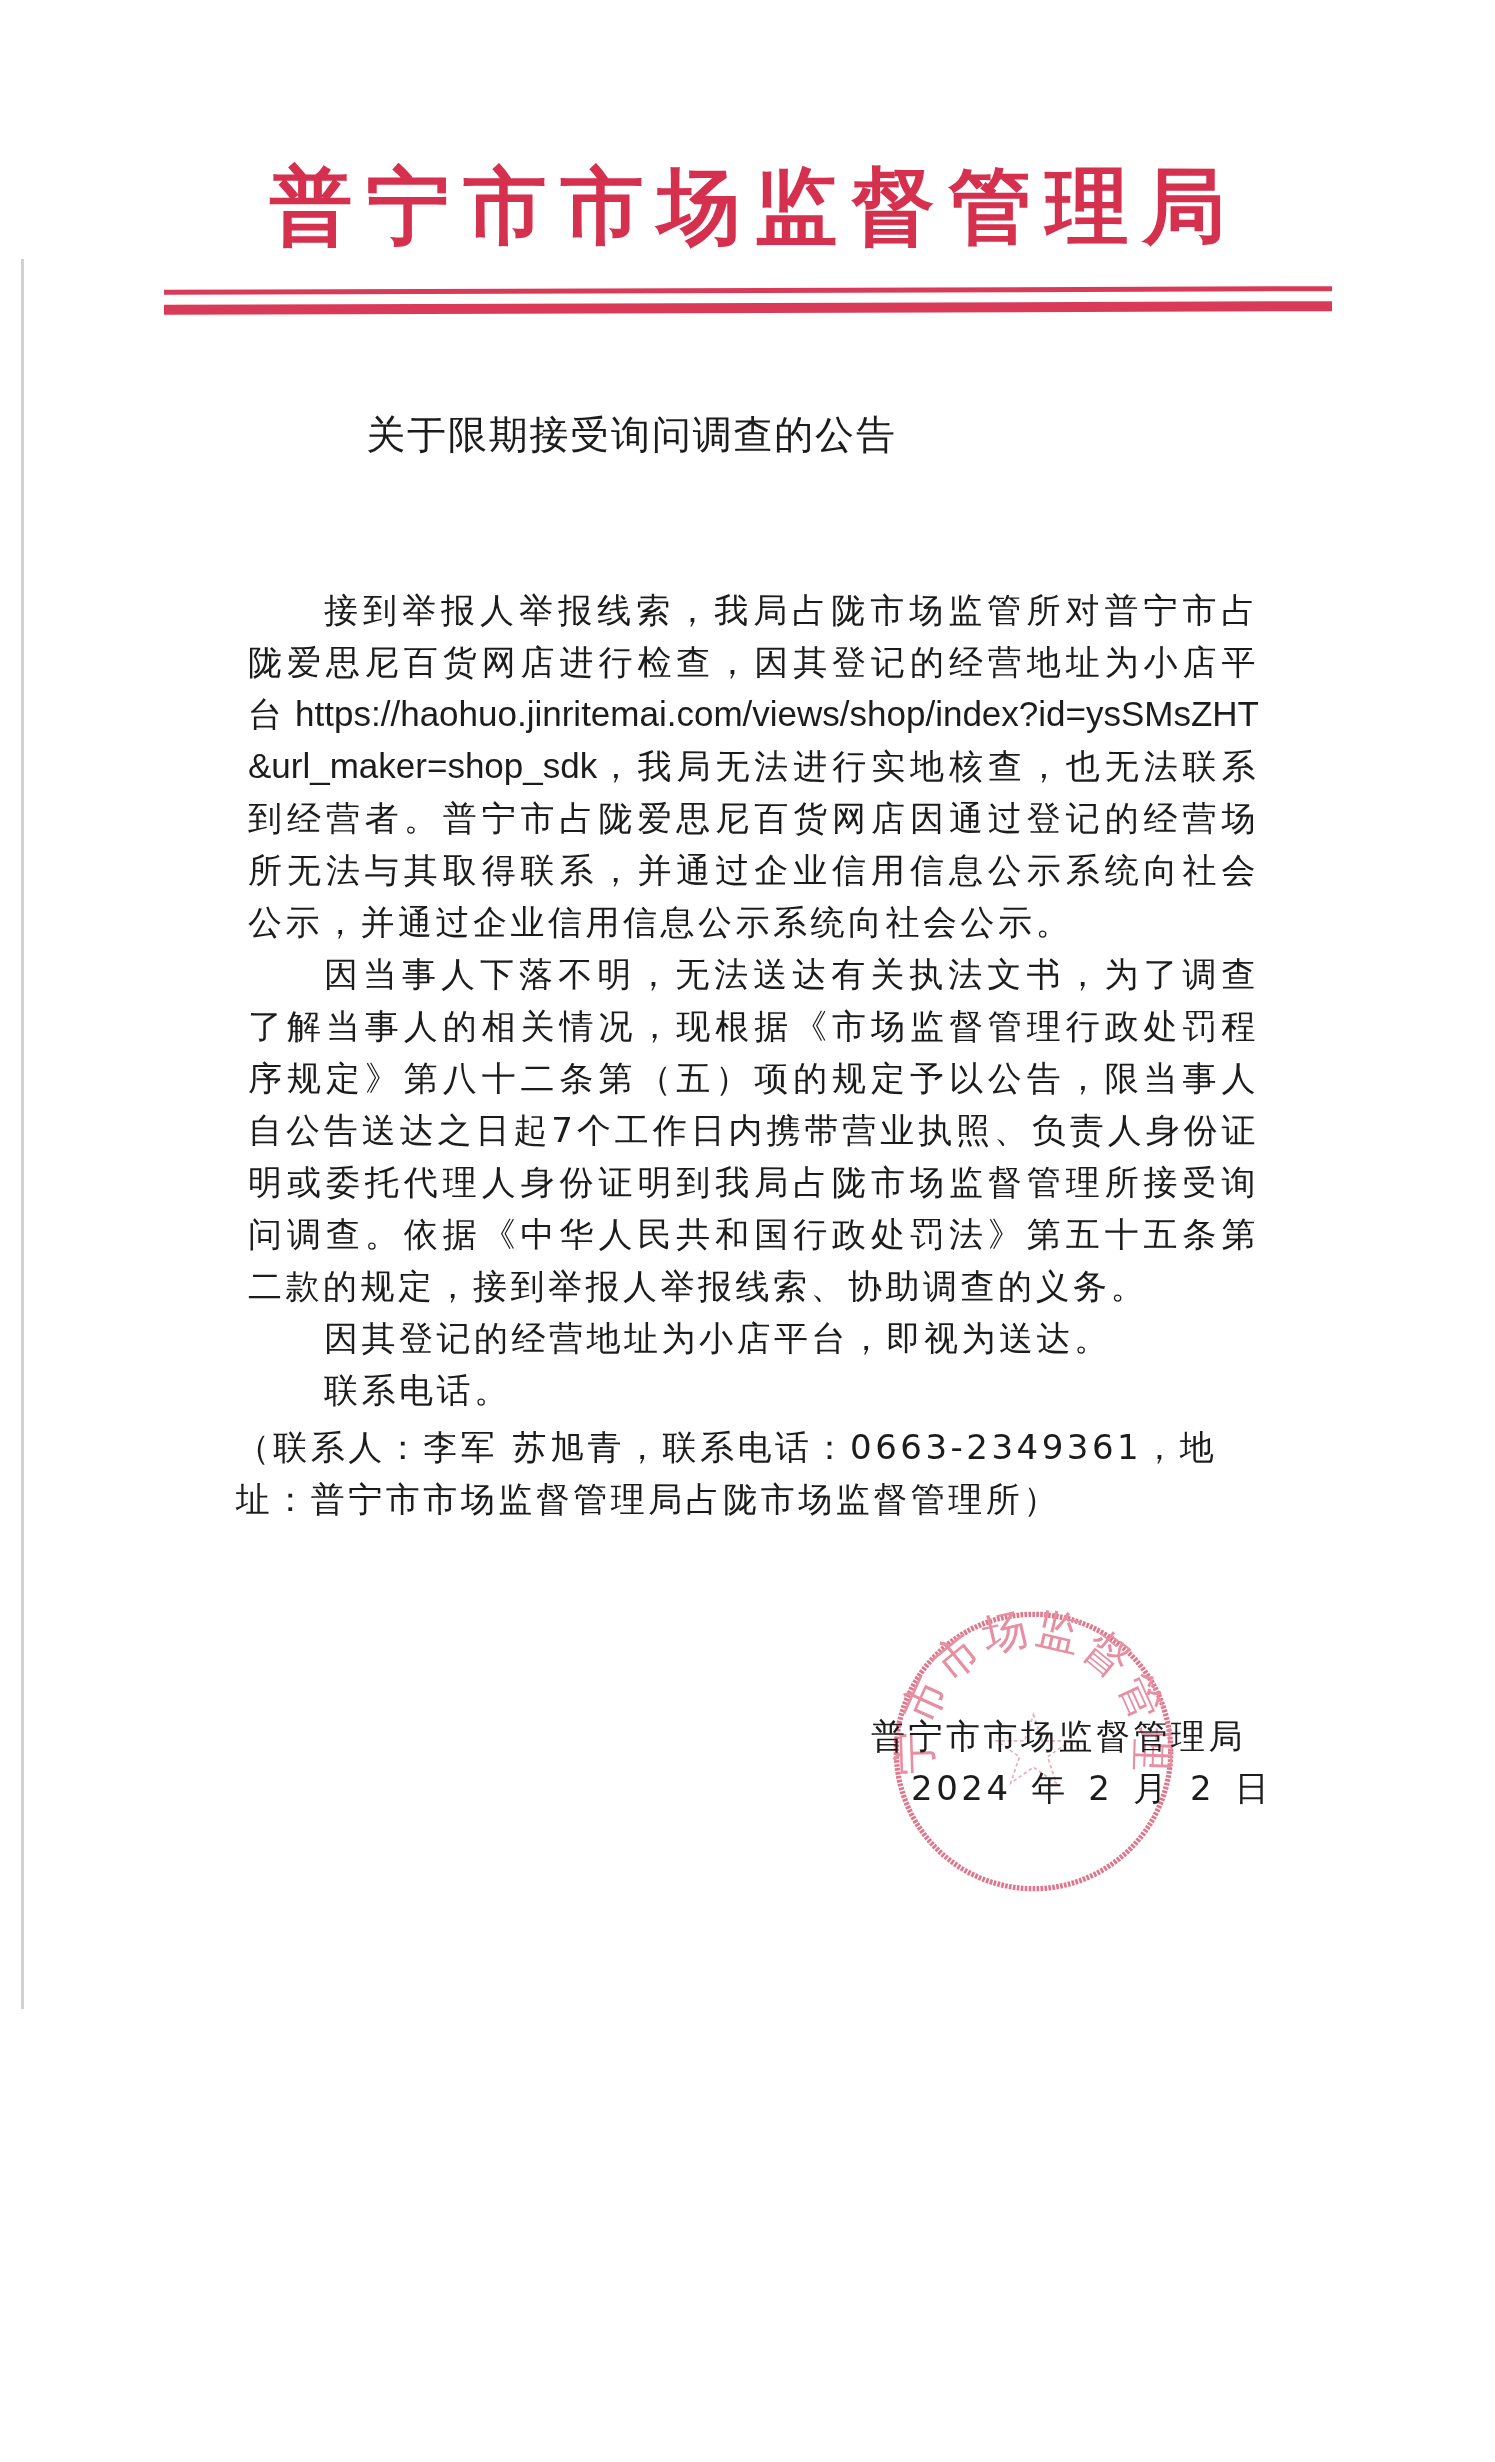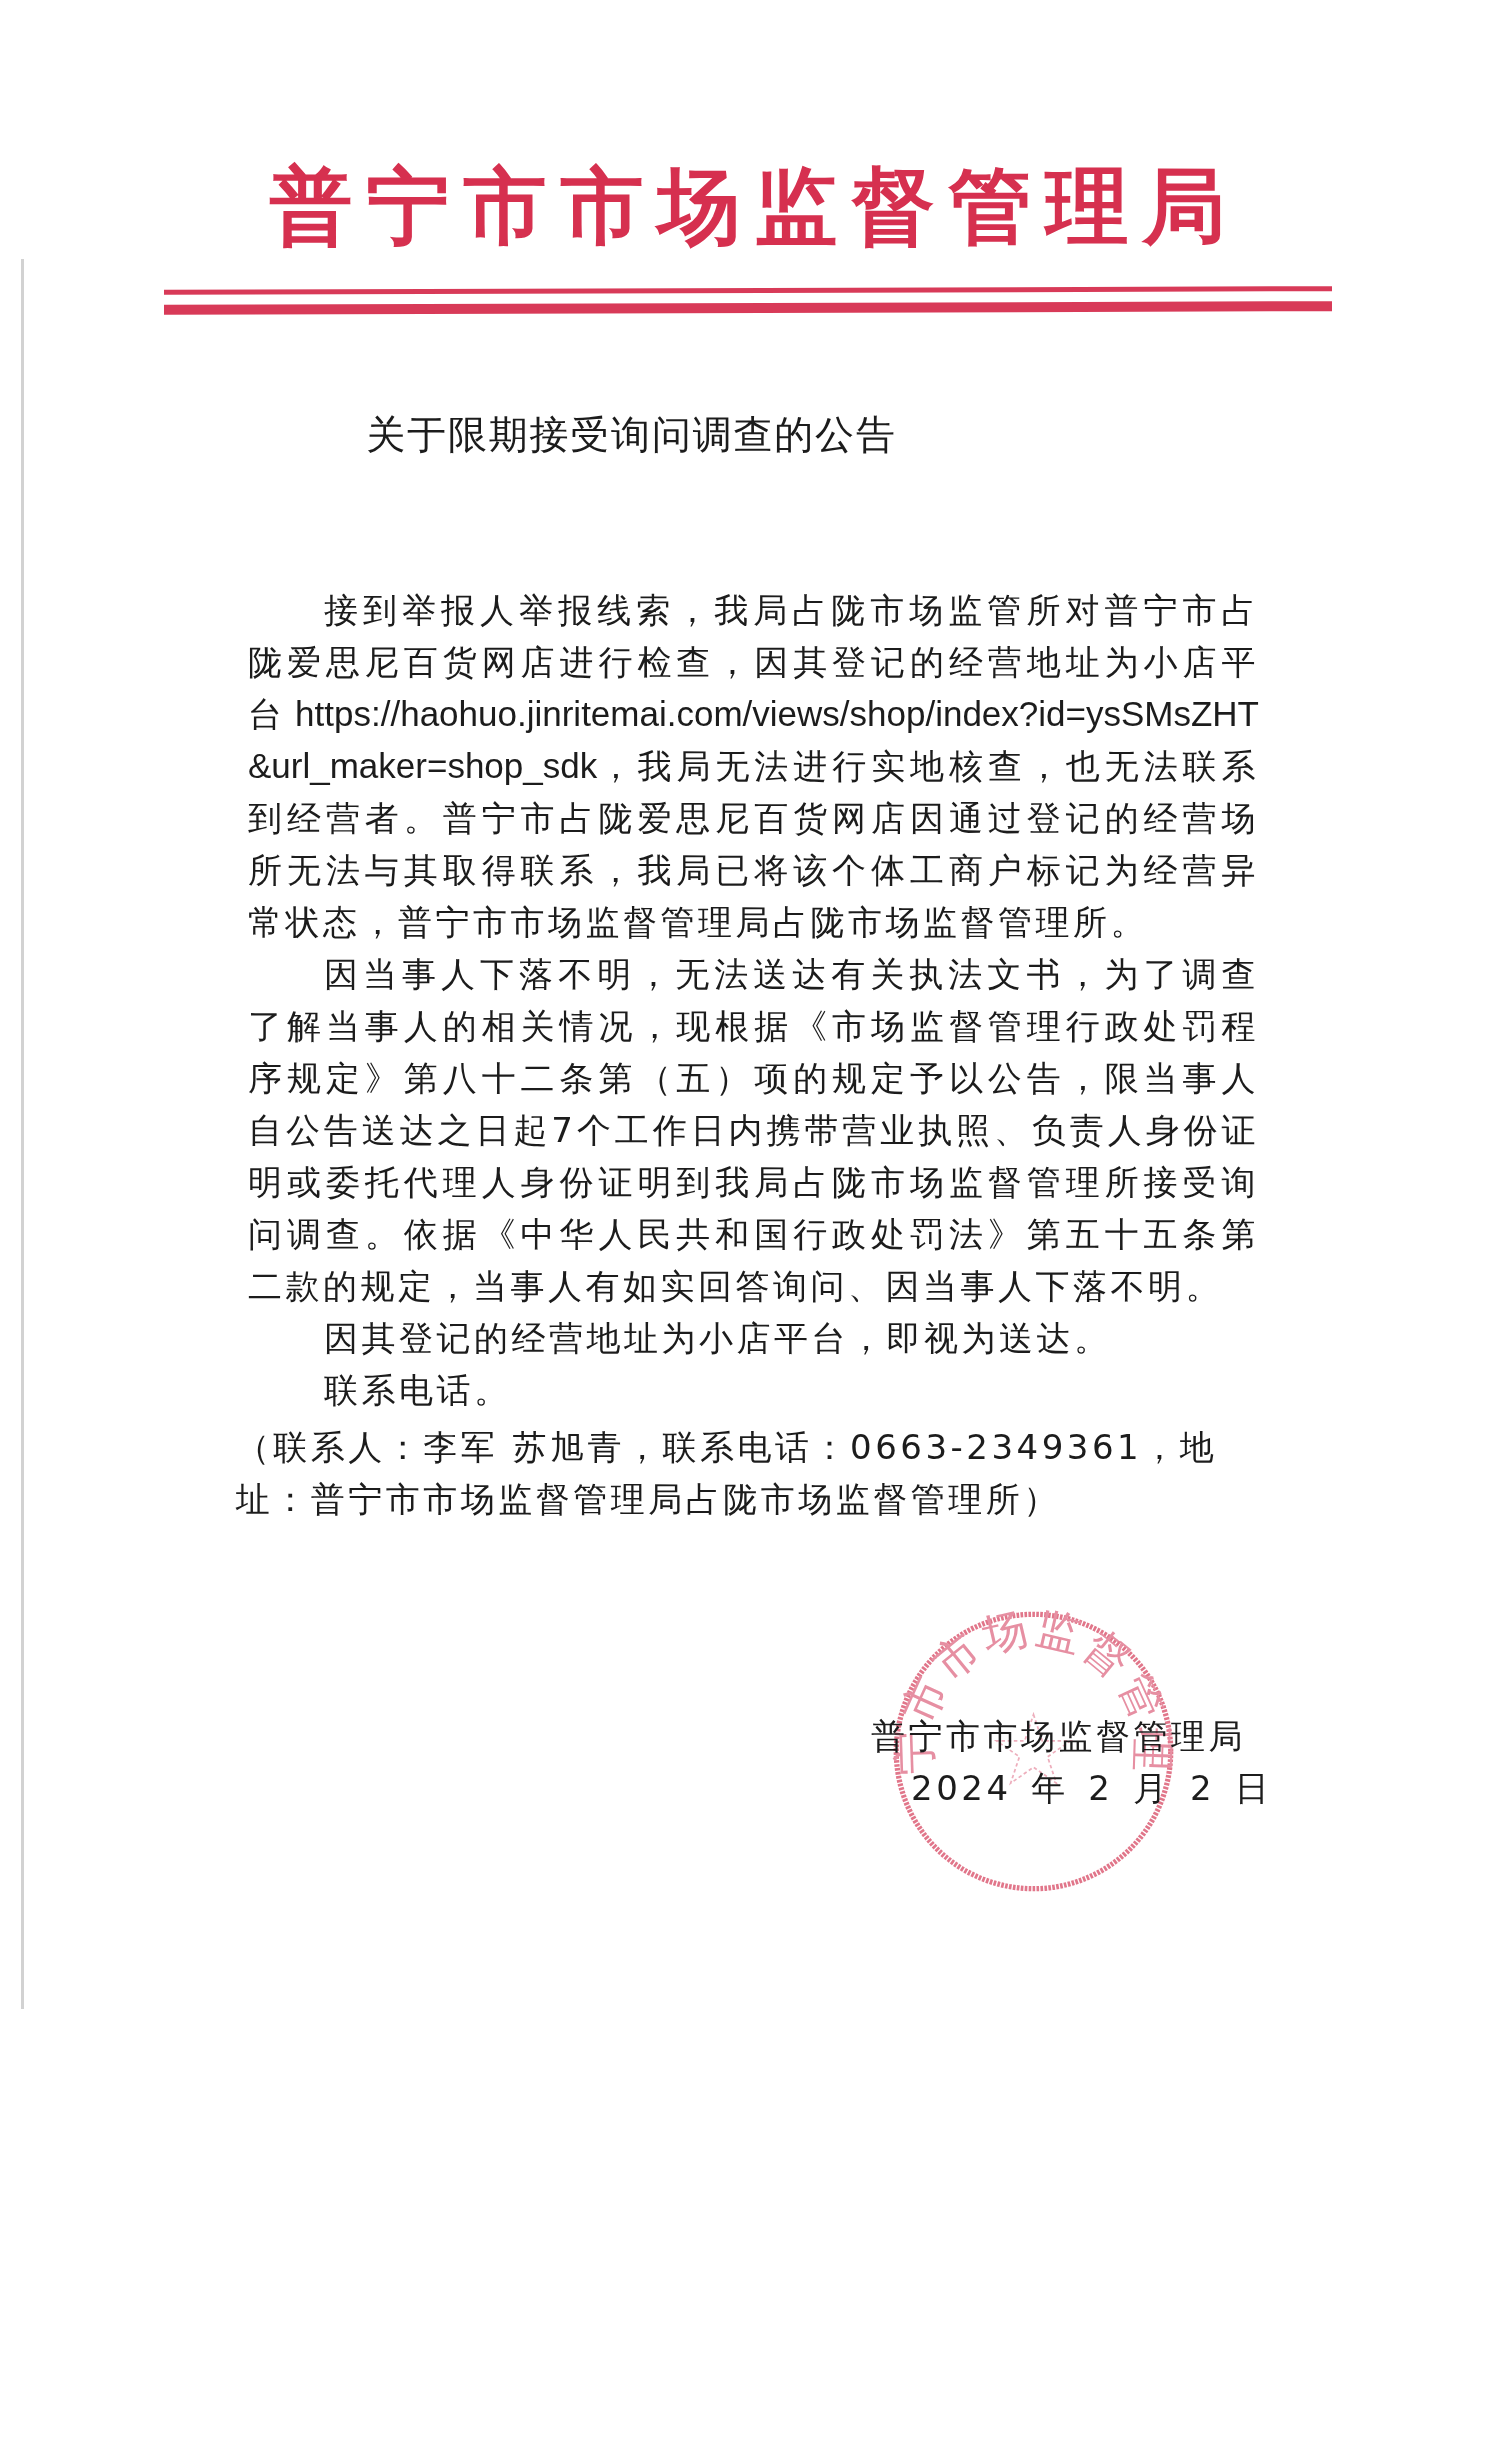--- a/index.html
+++ b/index.html
@@ -125,22 +125,22 @@
 
 <div class="scan-edge"></div>
 
 <div class="letterhead">普宁市市场监督管理局</div>
 <div class="rule-thin"></div>
 <div class="rule-thick"></div>
 
 <div class="doc-title">关于限期接受询问调查的公告</div>
 
 <div class="body">
-  <p class="para"><span>接到举报人举报线索，我局占陇市场监管所对普宁市占陇爱思尼百货网店进行检查，因其登记的经营地址为小店平台</span><span class="url">https://haohuo.jinritemai.com/views/shop/index?id=ysSMsZHT&amp;url_maker=shop_sdk</span><span>，我局无法进行实地核查，也无法联系到经营者。普宁市占陇爱思尼百货网店因通过登记的经营场所无法与其取得联系，我局已将该个体工商户标记为经营异常状态，普宁市市场监督管理局占陇市场监督管理所。</span></p>
-  <p class="para">因当事人下落不明，无法送达有关执法文书，为了调查了解当事人的相关情况，现根据《市场监督管理行政处罚程序规定》第八十二条第（五）项的规定予以公告，限当事人自公告送达之日起7个工作日内携带营业执照、负责人身份证明或委托代理人身份证明到我局占陇市场监督管理所接受询问调查。依据《中华人民共和国行政处罚法》第五十五条第二款的规定，当事人有如实回答询问、因当事人下落不明。</p>
+  <p class="para"><span>接到举报人举报线索，我局占陇市场监管所对普宁市占陇爱思尼百货网店进行检查，因其登记的经营地址为小店平台</span><span class="url">https://haohuo.jinritemai.com/views/shop/index?id=ysSMsZHT&amp;url_maker=shop_sdk</span><span>，我局无法进行实地核查，也无法联系到经营者。普宁市占陇爱思尼百货网店因通过登记的经营场所无法与其取得联系，并通过企业信用信息公示系统向社会公示，并通过企业信用信息公示系统向社会公示。</span></p>
+  <p class="para">因当事人下落不明，无法送达有关执法文书，为了调查了解当事人的相关情况，现根据《市场监督管理行政处罚程序规定》第八十二条第（五）项的规定予以公告，限当事人自公告送达之日起7个工作日内携带营业执照、负责人身份证明或委托代理人身份证明到我局占陇市场监督管理所接受询问调查。依据《中华人民共和国行政处罚法》第五十五条第二款的规定，接到举报人举报线索、协助调查的义务。</p>
   <p class="para">因其登记的经营地址为小店平台，即视为送达。</p>
   <p class="para">联系电话。</p>
   <p class="contact">（联系人：李军 苏旭青，联系电话：0663-2349361，地址：普宁市市场监督管理局占陇市场监督管理所）</p>
 </div>
 
 <svg class="stamp" viewBox="0 0 324 324" xmlns="http://www.w3.org/2000/svg">
   <defs>
     <path id="stamp-arc" d="M 52 200 A 118 118 0 1 1 272 200"></path>
   </defs>
   <circle cx="162" cy="162" r="156" fill="none" stroke="#d9506a" stroke-width="6" stroke-dasharray="3 1.5"></circle>

